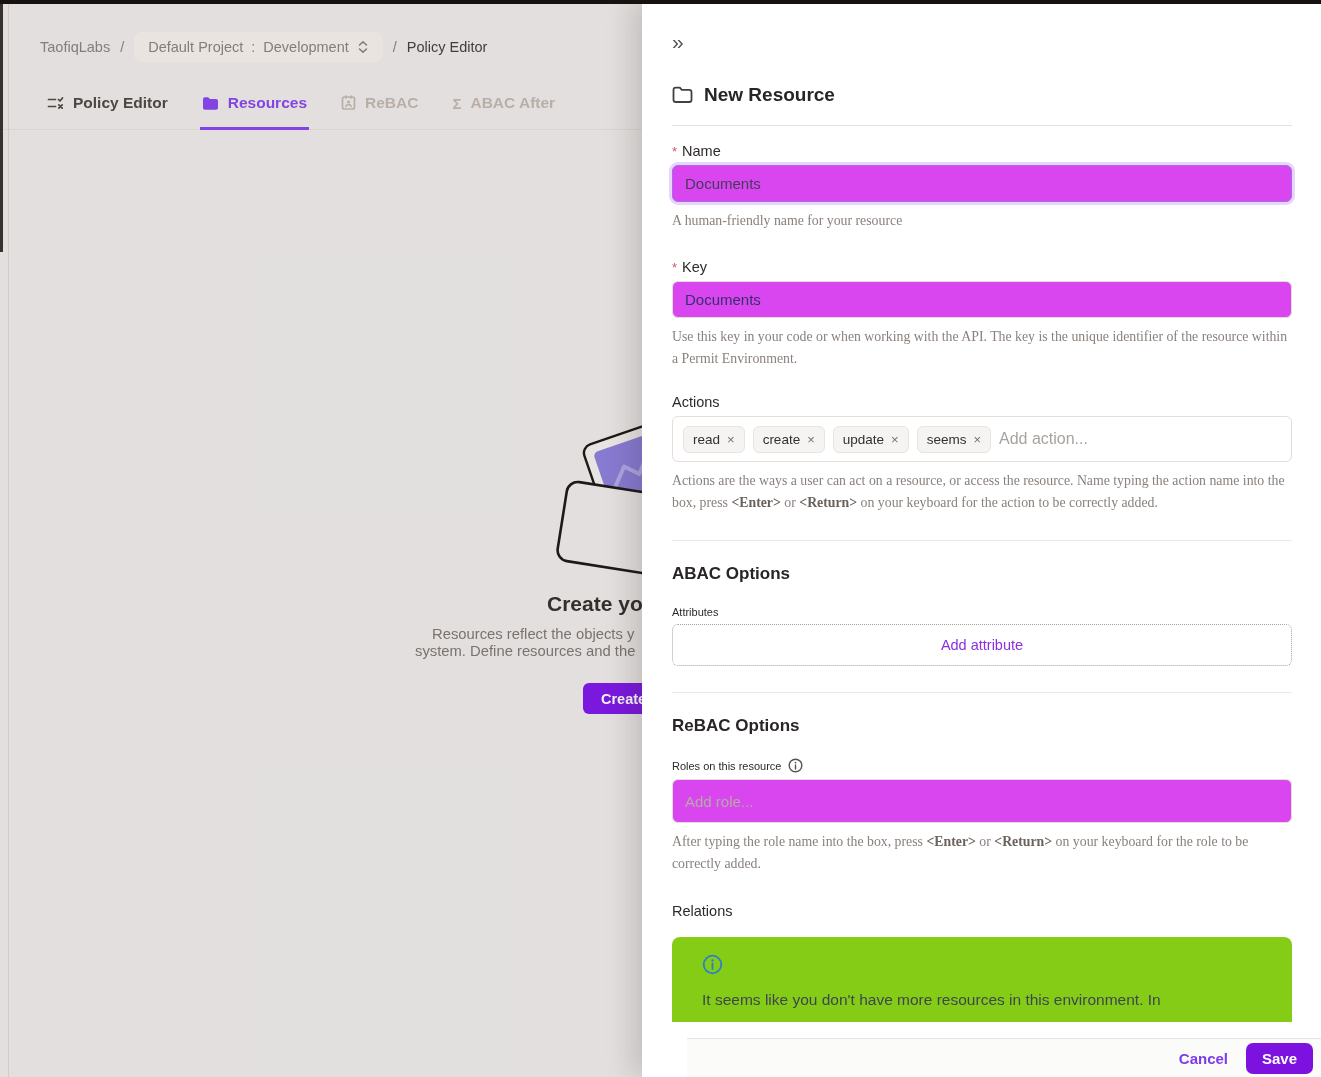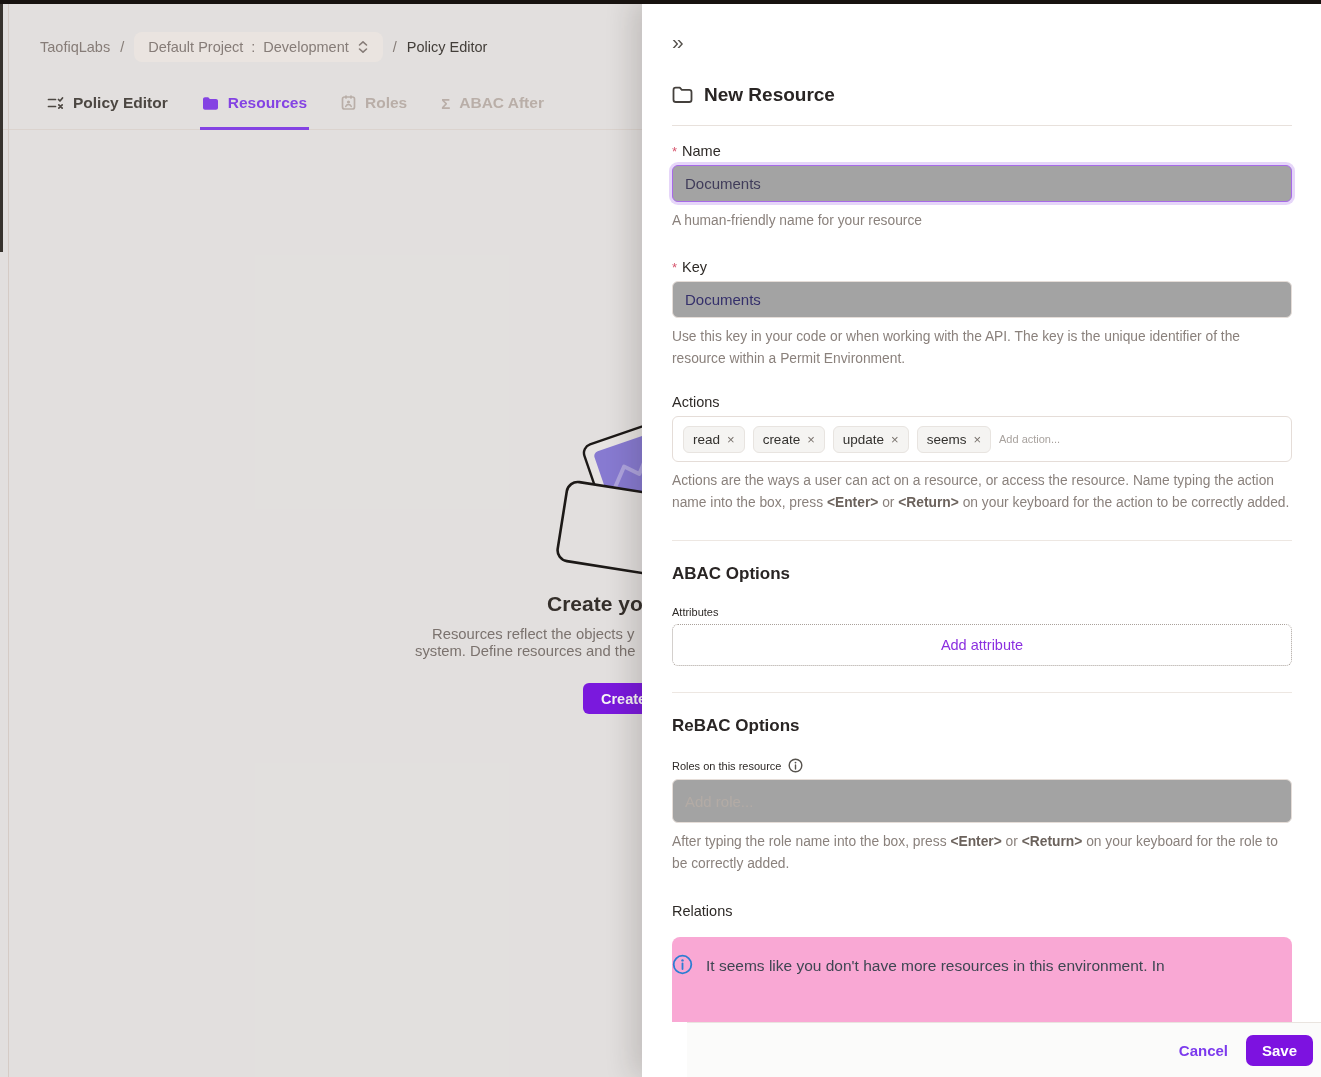--- a/index.html
+++ b/index.html
@@ -39,54 +39,54 @@
   .drawer { position:absolute; top:0; left:642px; width:679px; height:1077px; background:#FFFFFF; box-shadow:-10px 0 26px rgba(30,25,20,0.16); z-index:50; }
   .drawer-scroll { position:absolute; top:4px; left:0; right:0; bottom:55px; overflow:hidden; padding:0 29px 0 30px; }
 
   .collapse-btn { margin-top:24px; width:28px; height:28px; border:none; background:transparent; color:#57534E; font-size:21px; line-height:28px; text-align:left; cursor:pointer; }
   .drawer-title-row { margin-top:28px; display:flex; align-items:center; gap:11px; }
   .drawer-title { font-size:19px; font-weight:700; color:#292524; }
   .hr { border:none; border-top:1px solid #E8E1DC; margin-top:19px; }
 
   .field-label { display:flex; align-items:center; gap:5px; font-size:14.5px; color:#2E2A27; }
   .req { color:#D6556D; font-size:13px; }
-  .helper { font-size:13.8px; color:#8A817C; line-height:1.6; margin-top:8px; }
+  .helper { font-size:13.8px; color:#8A817C; line-height:1.6; margin-top:8px;font-family:Liberation Serif, serif; }
   .helper b { color:#6B625C; }
 
-  .text-input { width:100%; height:37px; border:1px solid #E5DDD8; border-radius:6px; padding:0 12px; font-family:"Liberation Sans",sans-serif; font-size:15px; color:#3E3A58; background:#a3a3a3; outline:none; }
+  .text-input { width:100%; height:37px; border:1px solid #E5DDD8; border-radius:6px; padding:0 12px; font-family:"Liberation Sans",sans-serif; font-size:15px; color:#3E3A58; background:#d946ef; outline:none; }
   .input-focused { border:1.5px solid #A76AE8; box-shadow:0 0 0 3px rgba(167,106,232,0.28); color:#403C5A; }
   .input-key { color:#35306B; }
 
   .mt6 { margin-top:6px; }
 
   .lbl-name { margin-top:17px; }
   .lbl-key { margin-top:27px; }
   .lbl-actions { margin-top:24px; }
 
   .tag-box { margin-top:6px; min-height:46px; border:1px solid #E5DDD8; border-radius:6px; display:flex; align-items:center; padding:6px 10px; gap:8px; flex-wrap:wrap; }
   .tag { display:inline-flex; align-items:center; gap:7px; background:#F5F4F2; border:1px solid #E8E4E0; border-radius:6px; padding:5px 9px; font-size:13.5px; color:#32302D; }
   .tag-x { color:#78716C; font-size:13px; cursor:pointer; }
-  .tag-input { flex:1; min-width:120px; border:none; outline:none; font-family:"Liberation Sans",sans-serif; font-size:11px; color:#b91c1c; background:transparent; }
+  .tag-input { flex:1; min-width:120px; border:none; outline:none; font-family:"Liberation Sans",sans-serif; font-size:16px; color:#b91c1c; background:transparent; }
   .tag-input::placeholder { color:#A8A29E; }
   .text-input::placeholder { color:#B3ABA5; }
 
   .section-hr { border:none; border-top:1px solid #EDE7E2; margin-top:26px; }
   .section-heading { margin-top:23px; font-size:17px; font-weight:700; color:#292524; }
   .sub-label { margin-top:22px; font-size:11px; color:#2E2A27; display:flex; align-items:center; gap:7px; }
 
   .dotted-box { margin-top:6px; height:42px; border:1.5px dotted #A9A19B; border-radius:6px; display:flex; align-items:center; justify-content:center; }
   .link-purple { color:#8B2FE0; font-size:14.5px; text-decoration:none; cursor:pointer; }
 
   .role-input { height:44px; margin-top:6px; }
 
   .relations-label { margin-top:28px; font-size:14.5px; color:#2E2A27; }
-  .info-box { margin-top:18px; background:#f9a8d4; border-radius:8px; padding:17px 0; display:flex; align-items:flex-start; gap:13px; height:96px; }
+  .info-box { margin-top:18px; background:#84cc16; border-radius:8px; padding:17px 30px; display:flex; align-items:flex-start; gap:13px; height:96px;flex-direction:column; }
   .info-text { font-size:15.5px; color:#3E4652; line-height:1.45; padding-top:1px; }
 
-  .drawer-footer { position:absolute; bottom:0; left:16px; right:0; height:55px; background:#FBFBFA; border-top:1px solid #E9E4DF; display:flex; align-items:center; justify-content:flex-end; padding-right:8px; z-index:5;margin-left:29px; }
+  .drawer-footer { position:absolute; bottom:0; left:16px; right:0; height:39px; background:#FBFBFA; border-top:1px solid #E9E4DF; display:flex; align-items:center; justify-content:flex-end; padding-right:8px; z-index:5;margin-left:29px; }
   .cancel-link { color:#7C3AED; font-size:15px; font-weight:700; background:none; border:none; cursor:pointer; margin-right:18px; font-family:"Liberation Sans",sans-serif; }
   .save-btn { background:#7D12E0; color:#fff; font-size:15px; font-weight:700; border:none; border-radius:7px; width:67px; height:31px; cursor:pointer; font-family:"Liberation Sans",sans-serif; }
 
   svg { display:block; }
 </style>
 </head>
 <body>
 
 <div class="left-pane">
 
@@ -130,21 +130,21 @@
     </div>
     <div class="tab tab-muted">
       <span>
         <svg width="15" height="16" viewBox="0 0 15 16">
             <rect x="1.5" y="2" width="12" height="12" rx="2" fill="none" stroke="#BFB5AE" stroke-width="1.7"></rect>
             <path d="M5 1v2M10 1v2" stroke="#BFB5AE" stroke-width="1.7" stroke-linecap="round"></path>
             <circle cx="7.5" cy="7" r="1.6" fill="#BFB5AE"></circle>
             <path d="M4.7 11.5c.5-1.3 1.6-2 2.8-2s2.3.7 2.8 2" fill="none" stroke="#BFB5AE" stroke-width="1.5" stroke-linecap="round"></path>
           </svg>
       </span>
-      <span>Roles</span>
+      <span>ReBAC</span>
     </div>
     <div class="tab tab-muted">
       <span class="sigma-glyph">Σ</span>
       <span>ABAC After</span>
     </div>
   </div>
 
   <div class="illustration">
     <svg width="130" height="160" viewBox="0 0 130 160">
       <g transform="rotate(-19 85 45)">

